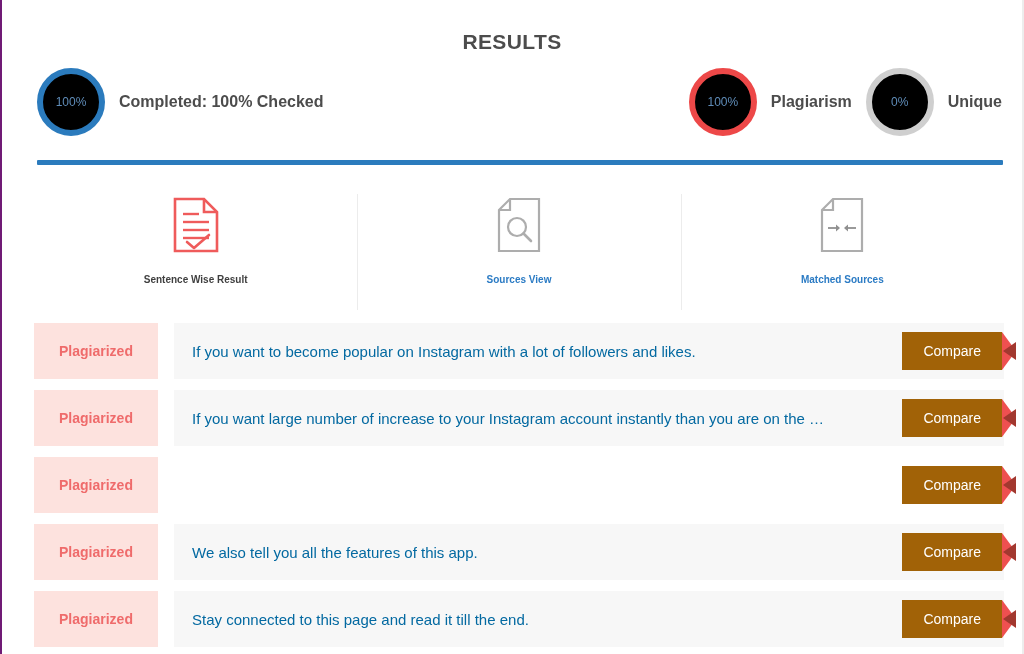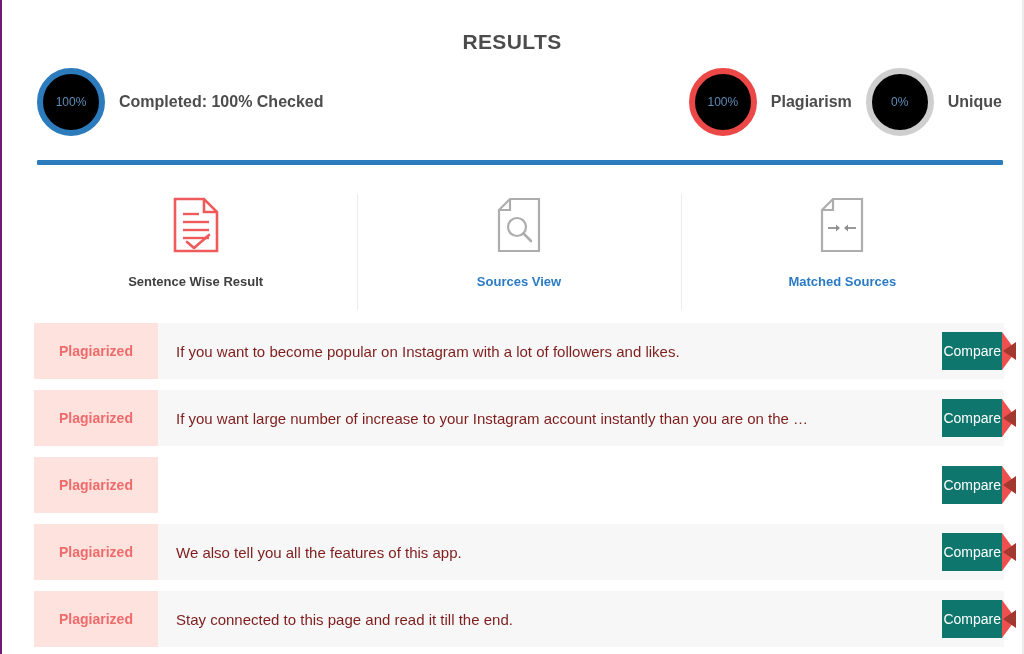--- a/index.html
+++ b/index.html
@@ -73,66 +73,67 @@
   }
   .tab + .tab::before{
     content:"";position:absolute;left:0;top:0;bottom:0;
     width:1px;background:#ececec;
   }
   .tab-icon{
     height:62px;display:flex;align-items:center;justify-content:center;
   }
   .tab-label{
     margin-top:18px;
-    font-size:13px;font-weight:bold;white-space:nowrap;
+    font-size:10px;font-weight:bold;white-space:nowrap;
   }
   .tab-label.dark{color:#3f3f3f;}
   .tab-label.link{color:#2b7bc4;}
 
   
   .rows{
     position:absolute;top:323px;left:32px;right:18px;
   }
   .row{
     display:flex;align-items:stretch;
     height:56px;margin-bottom:11px;
     position:relative;
+    gap:16px;
   }
   .row-badge{
     width:124px;flex:0 0 124px;
     background:#fde2de;
     display:flex;align-items:center;justify-content:center;
     font-size:14px;font-weight:bold;color:#ef6b6b;
   }
   .row-text{
     flex:1 1 auto;
     background:#f7f7f7;
     display:flex;align-items:center;
     padding:0 14px 0 18px;
-    font-size:15px;color:#7f1d1d;
+    font-size:15px;color:#0369a1;
     white-space:nowrap;overflow:hidden;text-overflow:ellipsis;
     min-width:0;
   }
   .row-text span{
     display:block;
     overflow:hidden;text-overflow:ellipsis;white-space:nowrap;
     max-width:100%;
   }
   
   .compare{
     position:absolute;right:-12px;top:9px;
     height:38px;
     display:flex;align-items:center;
     cursor:pointer;
   }
   .compare-body{
-    background:#0f766e;
+    background:#a16207;
     color:#ffffff;
     font-size:14px;
-    padding:0 1px;
+    padding:0 21px;
     height:38px;
     display:flex;align-items:center;
     position:relative;
     z-index:2;
     margin-left:28px;
   }
   .compare-tail{
     width:0;height:0;
     border-top:19px solid transparent;
     border-bottom:19px solid transparent;

